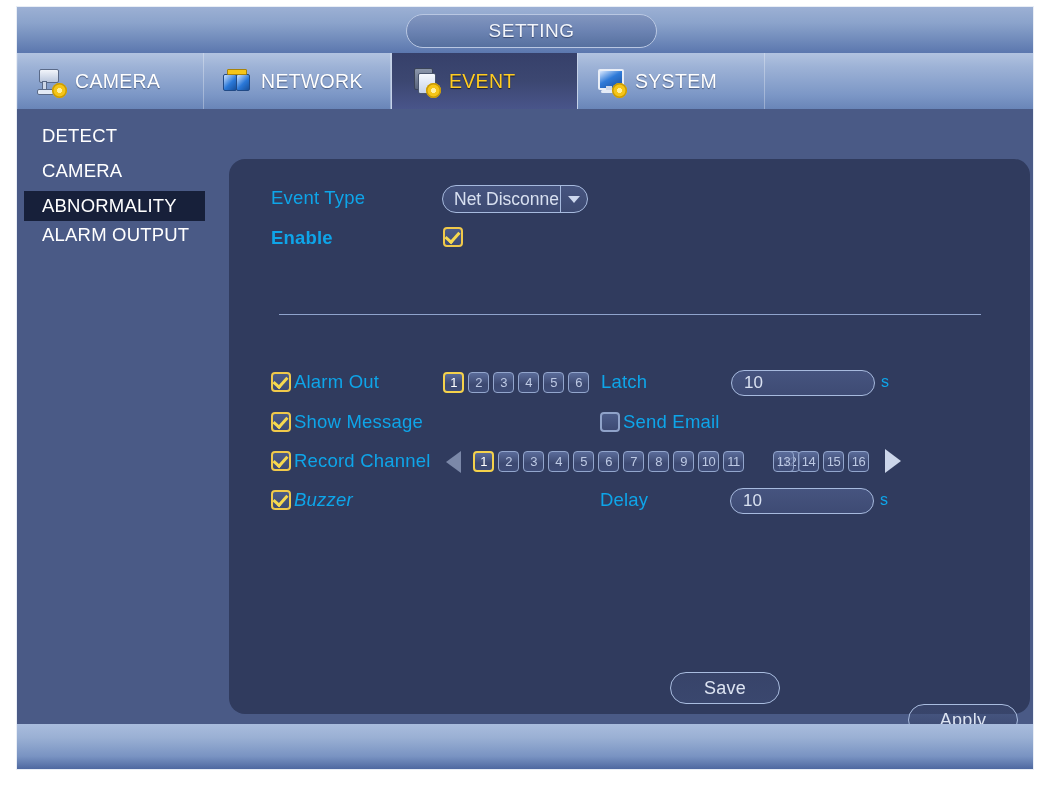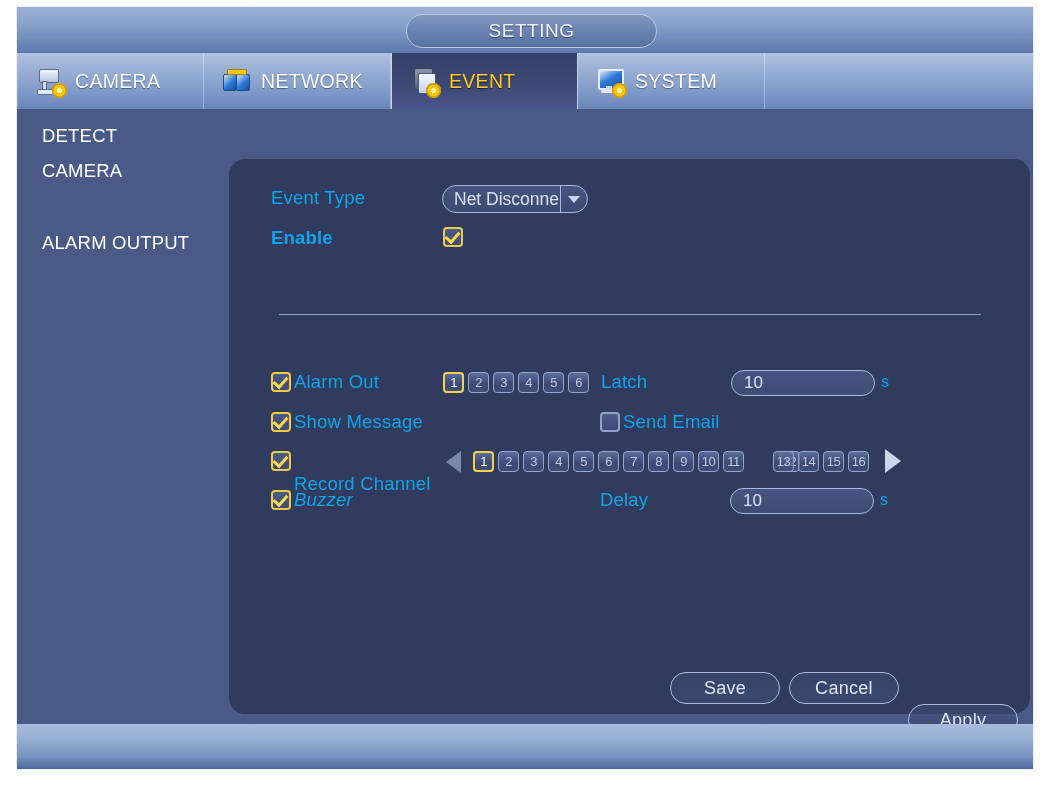--- a/index.html
+++ b/index.html
@@ -454,21 +454,22 @@
       <span class="tlabel">SYSTEM</span>
     </div>
 
   </div>
 
   <div id="bodyarea">
 
     <div id="sidebar">
       <div class="side-item" style="top:12px">DETECT</div>
       <div class="side-item" style="top:47px">CAMERA</div>
-      <div class="side-item" style="top:119px">ALARM OUTPUT</div>
+      <div class="side-item active" style="top:82px">ABNORMALITY</div>
+      <div class="side-item" style="top:111px">ALARM OUTPUT</div>
     </div>
 
 
     <div id="panel">
 
       <div class="lbl" style="left:42px; top:28px;">Event Type</div>
       <div class="ddown" style="left:213px; top:26px; width:146px;">
         <span class="ddtext">Net Disconne</span>
         <span class="ddarrow"></span>
       </div>
@@ -492,21 +493,21 @@
       <div class="tinput" style="left:502px; top:211px; width:144px;">10</div>
       <div class="lbl" style="left:652px; top:214px; font-size:16px;">s</div>
 
       <div class="cbox on" style="left:42px; top:253px;"></div>
       <div class="lbl" style="left:65px; top:252px;">Show Message</div>
 
       <div class="cbox off" style="left:371px; top:253px;"></div>
       <div class="lbl" style="left:394px; top:252px;">Send Email</div>
 
       <div class="cbox on" style="left:42px; top:292px;"></div>
-      <div class="lbl" style="left:65px; top:291px;margin-top:23px;">Record Channel</div>
+      <div class="lbl" style="left:65px; top:291px;">Record Channel</div>
 
       <div class="tri left" style="left:217px; top:292px;"></div>
 
       <div class="numbox sel" style="left:244px; top:292px;">1</div>
       <div class="numbox" style="left:269px; top:292px;">2</div>
       <div class="numbox" style="left:294px; top:292px;">3</div>
       <div class="numbox" style="left:319px; top:292px;">4</div>
       <div class="numbox" style="left:344px; top:292px;">5</div>
       <div class="numbox" style="left:369px; top:292px;">6</div>
       <div class="numbox" style="left:394px; top:292px;">7</div>
@@ -523,21 +524,20 @@
       <div class="tri right" style="left:656px; top:290px;"></div>
 
       <div class="cbox on" style="left:42px; top:331px;"></div>
       <div class="lbl" style="left:65px; top:330px;font-style:italic;">Buzzer</div>
 
       <div class="lbl" style="left:371px; top:330px;">Delay</div>
       <div class="tinput" style="left:501px; top:329px; width:144px;">10</div>
       <div class="lbl" style="left:651px; top:332px; font-size:16px;">s</div>
 
       <div class="btn" style="left:441px; top:513px; width:110px;text-align:center;">Save</div>
-      <div class="btn" style="left:560px; top:513px; width:110px;">Cancel</div>
       <div class="btn" style="left:679px; top:513px; width:110px;margin-top:32px;">Apply</div>
 
     </div>
   </div>
 
   <div id="footer"></div>
 
 </div>
 
 </body></html>

